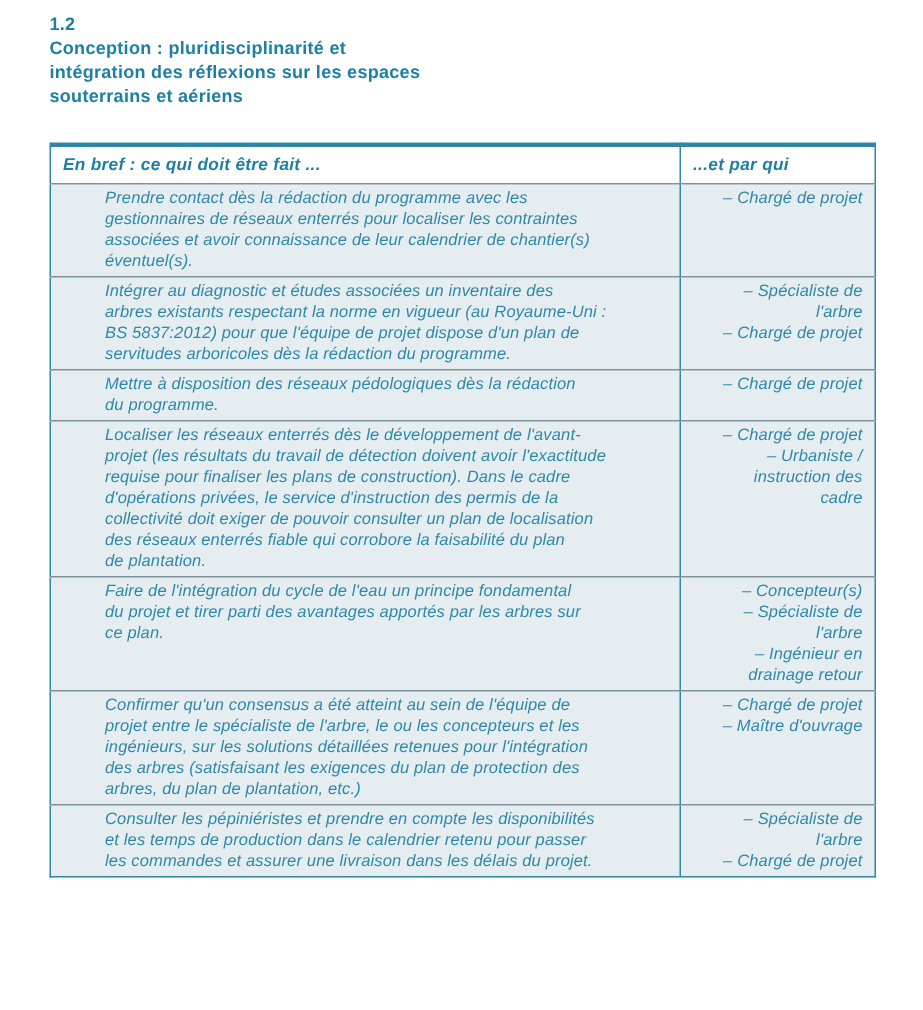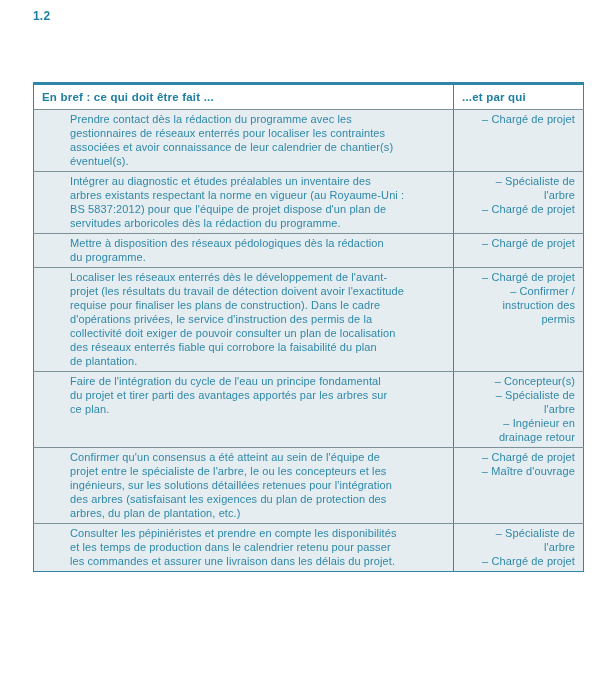--- a/index.html
+++ b/index.html
@@ -26,26 +26,27 @@
     color: var(--accent);
     font-weight: bold;
     font-size: 12px;
     line-height: 16px;
     letter-spacing: 0.2px;
   }
   .pre { white-space: pre-line; }
 
   table.tasks-table {
     position: absolute;
-    left: 33px; top: 82px;
+    left: 33px; top: 95px;
     width: 550px;
     border-collapse: collapse;
     table-layout: fixed;
     border: 1px solid var(--border-teal);
     border-top: 3px solid var(--border-teal);
+    font-style: italic;
   }
   col.col-task { width: 420px; }
   col.col-who  { width: 130px; }
 
   .tasks-table th {
     background: var(--header-bg);
     color: var(--accent);
     font-weight: bold;
     font-size: 11.5px;
     line-height: 14px;
@@ -82,20 +83,23 @@
     text-align: right;
   }
 </style>
 </head>
 <body>
 
 <div class="page">
 
   <header class="section-heading">
     <div>1.2</div>
+    <div class="pre">Conception : pluridisciplinarité et
+intégration des réflexions sur les espaces
+souterrains et aériens</div>
   </header>
 
   <table class="tasks-table">
     <colgroup>
       <col class="col-task">
       <col class="col-who">
     </colgroup>
     <thead>
       <tr>
         <th>En bref : ce qui doit être fait ...</th>
@@ -108,21 +112,21 @@
 gestionnaires de réseaux enterrés pour localiser les contraintes
 associées et avoir connaissance de leur calendrier de chantier(s)
 éventuel(s).</td>
           <td class="who-cell">
             <ul>
               <li>– Chargé de projet</li>
             </ul>
           </td>
         </tr>
         <tr>
-          <td class="task-cell">Intégrer au diagnostic et études préalables un inventaire des
+          <td class="task-cell">Intégrer au diagnostic et études associées un inventaire des
 arbres existants respectant la norme en vigueur (au Royaume-Uni :
 BS 5837:2012) pour que l'équipe de projet dispose d'un plan de
 servitudes arboricoles dès la rédaction du programme.</td>
           <td class="who-cell">
             <ul>
               <li>– Spécialiste de l'arbre</li>
               <li>– Chargé de projet</li>
             </ul>
           </td>
         </tr>
@@ -139,21 +143,21 @@
           <td class="task-cell">Localiser les réseaux enterrés dès le développement de l'avant-
 projet (les résultats du travail de détection doivent avoir l'exactitude
 requise pour finaliser les plans de construction). Dans le cadre
 d'opérations privées, le service d'instruction des permis de la
 collectivité doit exiger de pouvoir consulter un plan de localisation
 des réseaux enterrés fiable qui corrobore la faisabilité du plan
 de plantation.</td>
           <td class="who-cell">
             <ul>
               <li>– Chargé de projet</li>
-              <li>– Confirmer / instruction des permis</li>
+              <li>– Urbaniste / instruction des cadre</li>
             </ul>
           </td>
         </tr>
         <tr>
           <td class="task-cell">Faire de l'intégration du cycle de l'eau un principe fondamental
 du projet et tirer parti des avantages apportés par les arbres sur
 ce plan.</td>
           <td class="who-cell">
             <ul>
               <li>– Concepteur(s)</li>

